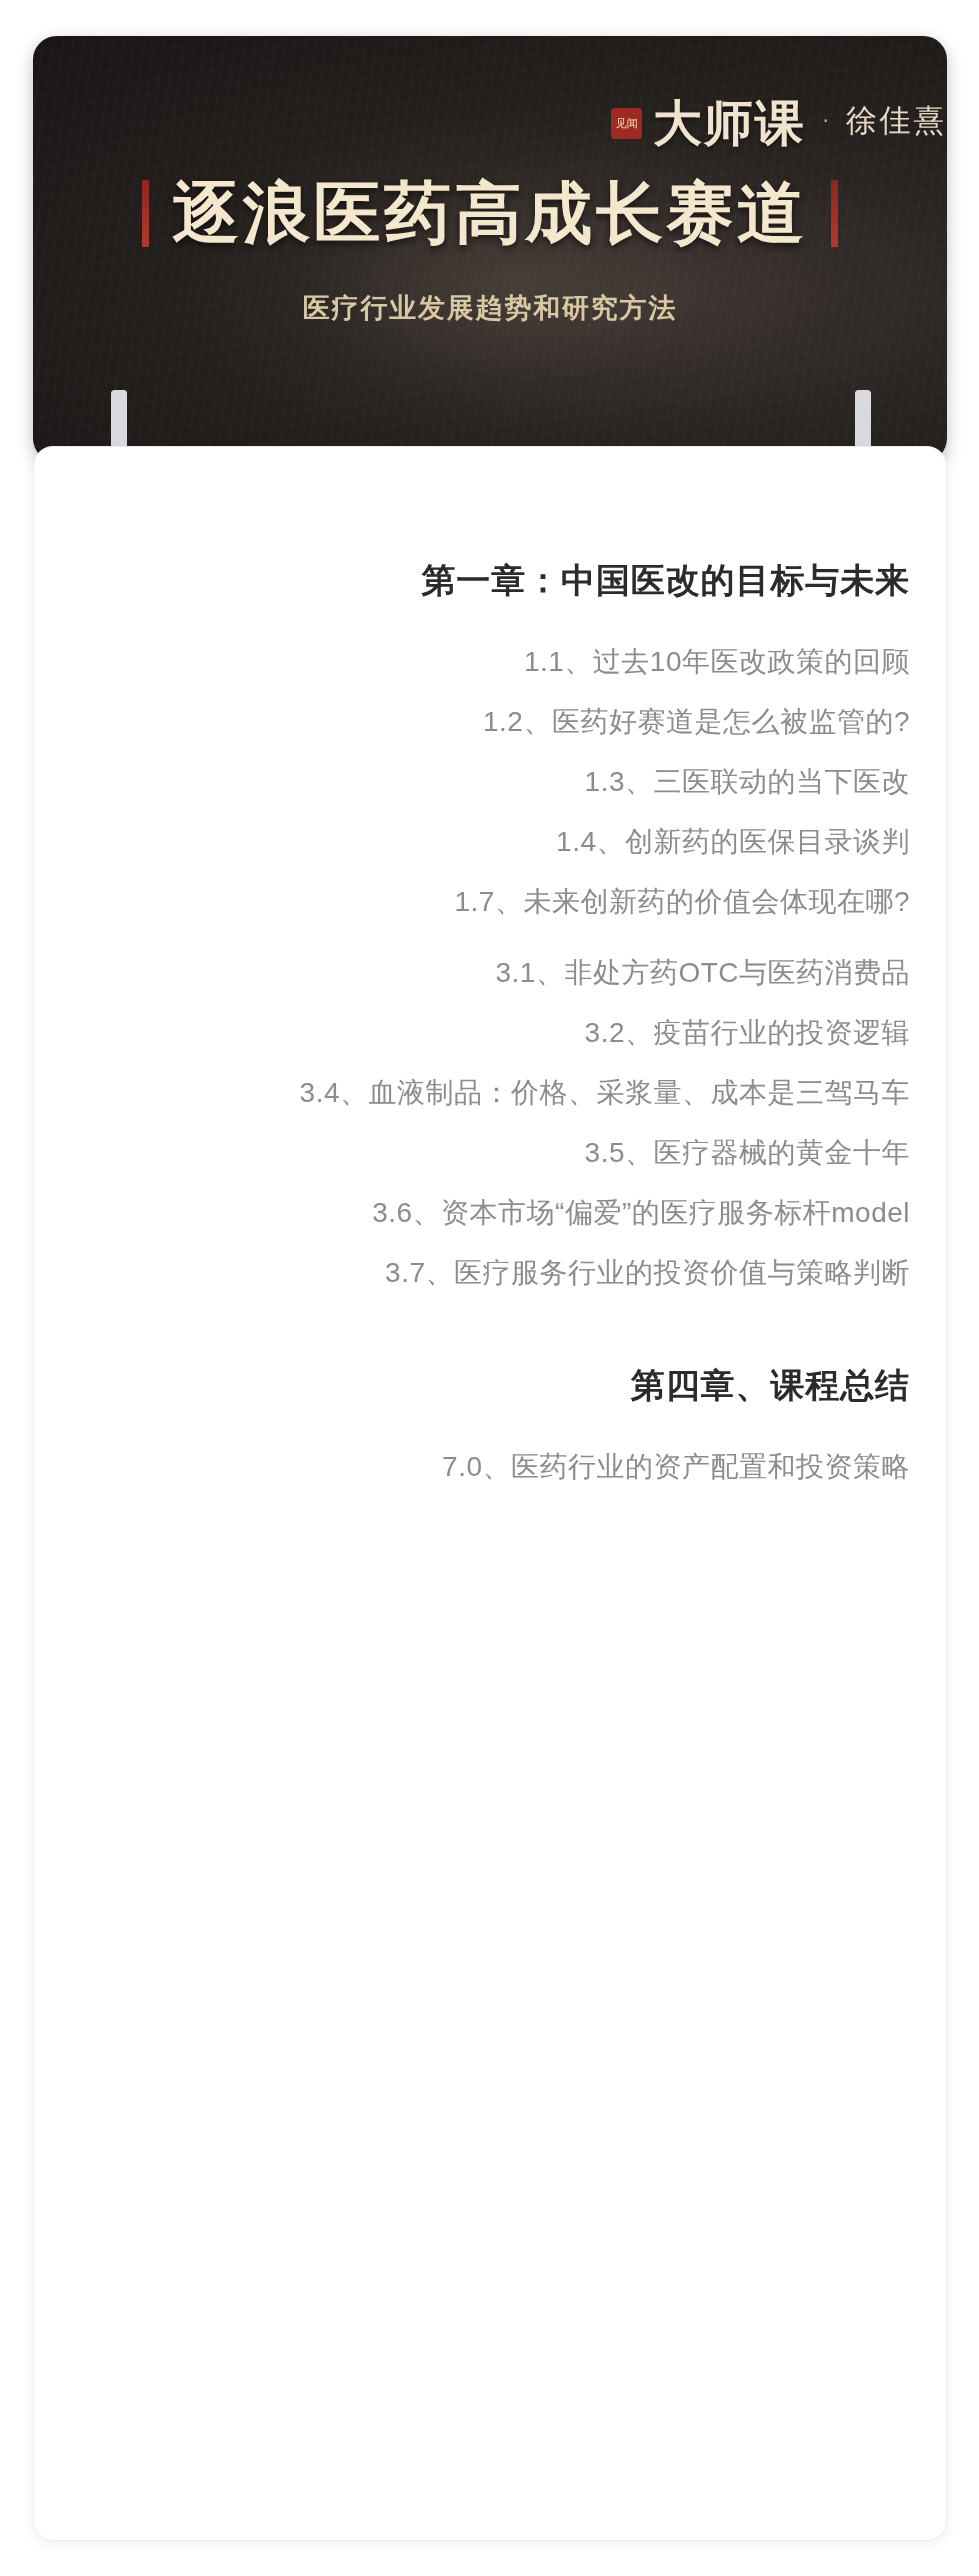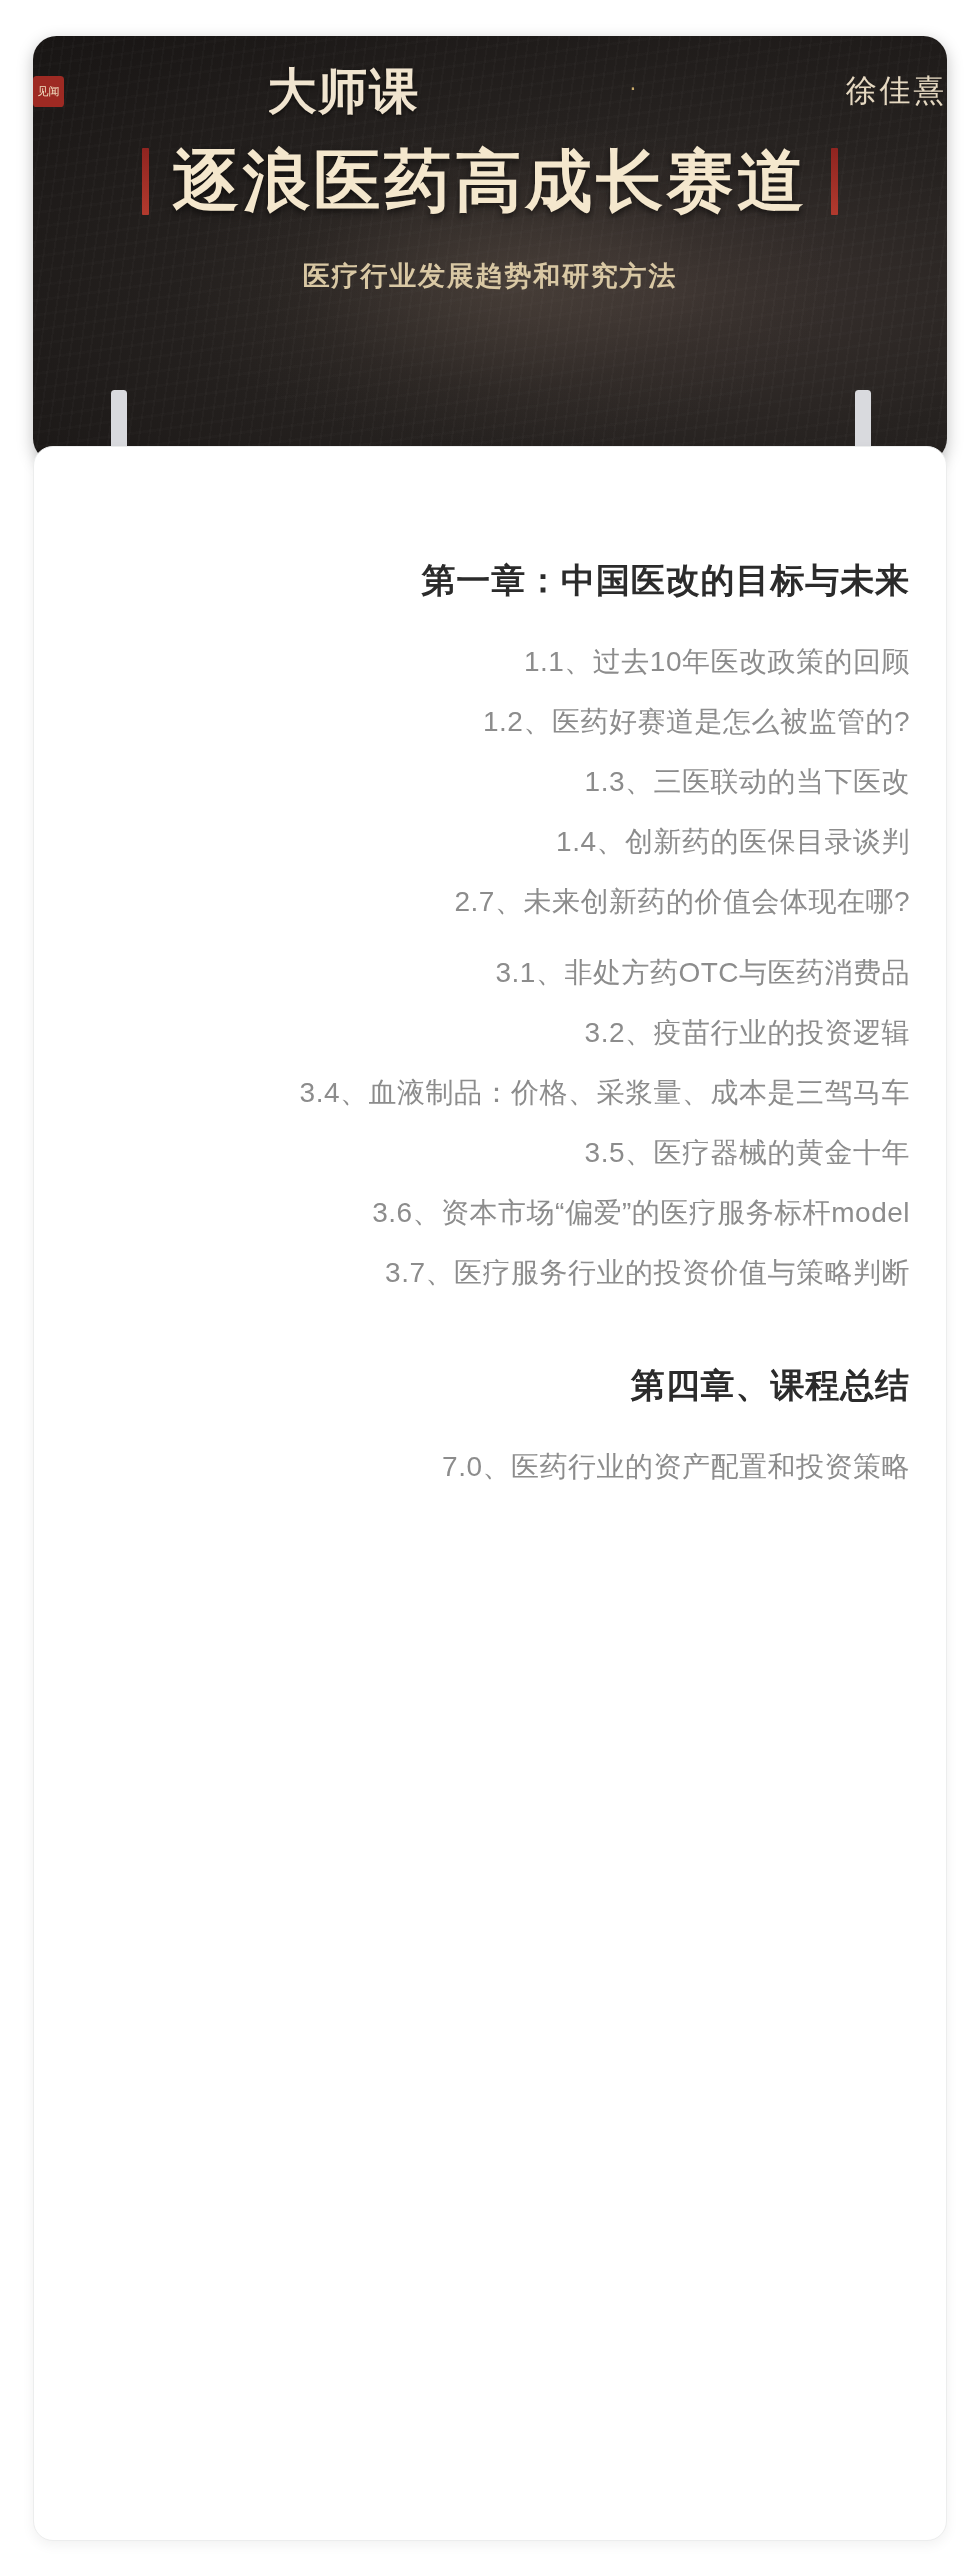--- a/index.html
+++ b/index.html
@@ -56,25 +56,26 @@
     height: 327px;
     transform: translate(-50%, -50%);
     background: radial-gradient(ellipse at center, rgba(120,104,90,0.28) 0%, rgba(80,68,58,0.10) 45%, rgba(0,0,0,0) 72%);
     pointer-events: none;
   }
 
   .brand-row {
     position: relative;
     display: flex;
     align-items: center;
-    justify-content: space-between;
+    justify-content: flex-end;
     gap: 9px;
     padding-top: 47px;
     height: 63px;
     box-sizing: border-box;
+    margin-top: 32px;
   }
   .brand-seal {
     width: 31px;
     height: 31px;
     border-radius: 3.6px;
     background: #9e2a23;
     color: #f3e2c4;
     font-size: 11.8px;
     line-height: 13.6px;
     text-align: center;
@@ -99,21 +100,21 @@
     text-shadow: 0 1.8px 4.5px rgba(0,0,0,0.55);
   }
   .brand-dot {
     color: #c8a96a;
     font-size: 23.6px;
     margin: 0 7.3px;
     position: relative;
     top: -3.6px;
   }
   .brand-author {
-    font-family: Liberation Sans, sans-serif;
+    font-family: Liberation Mono, monospace;
     font-size: 31px;
     line-height: 36px;
     color: #e6d9c2;
     letter-spacing: 2.7px;
   }
 
   .title-row {
     position: relative;
     display: flex;
     align-items: center;
@@ -262,21 +263,21 @@
   </div>
 
   <div class="body-card">
 
     <div class="chapter">
       <div class="chapter-title">第一章：中国医改的目标与未来</div>
       <div class="lesson">1.1、过去10年医改政策的回顾</div>
       <div class="lesson">1.2、医药好赛道是怎么被监管的?</div>
       <div class="lesson">1.3、三医联动的当下医改</div>
       <div class="lesson">1.4、创新药的医保目录谈判</div>
-      <div class="lesson">2.7、未来创新药的价值会体现在哪?</div>
+      <div class="lesson">1.7、未来创新药的价值会体现在哪?</div>
     </div>
 
 
     <div class="chapter">
       <div class="lesson">3.1、非处方药OTC与医药消费品</div>
       <div class="lesson">3.2、疫苗行业的投资逻辑</div>
       <div class="lesson">3.4、血液制品：价格、采浆量、成本是三驾马车</div>
       <div class="lesson">3.5、医疗器械的黄金十年</div>
       <div class="lesson">3.6、资本市场“偏爱”的医疗服务标杆model</div>
       <div class="lesson">3.7、医疗服务行业的投资价值与策略判断</div>

